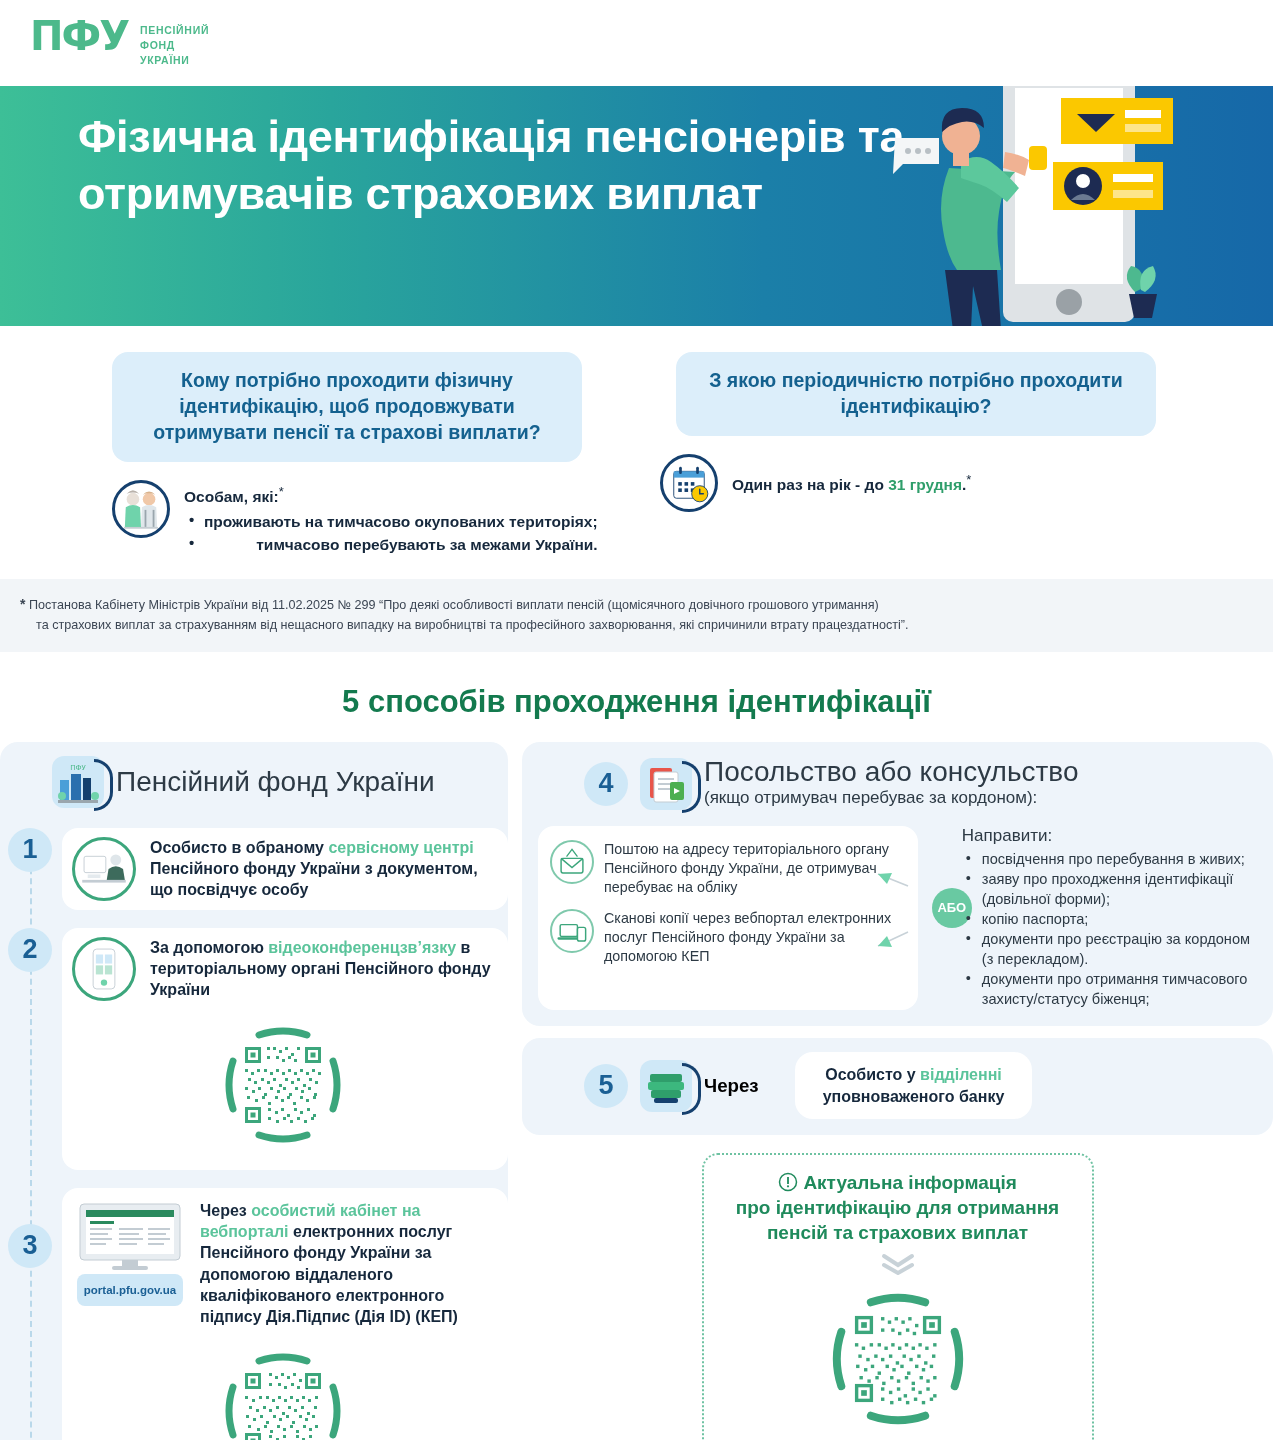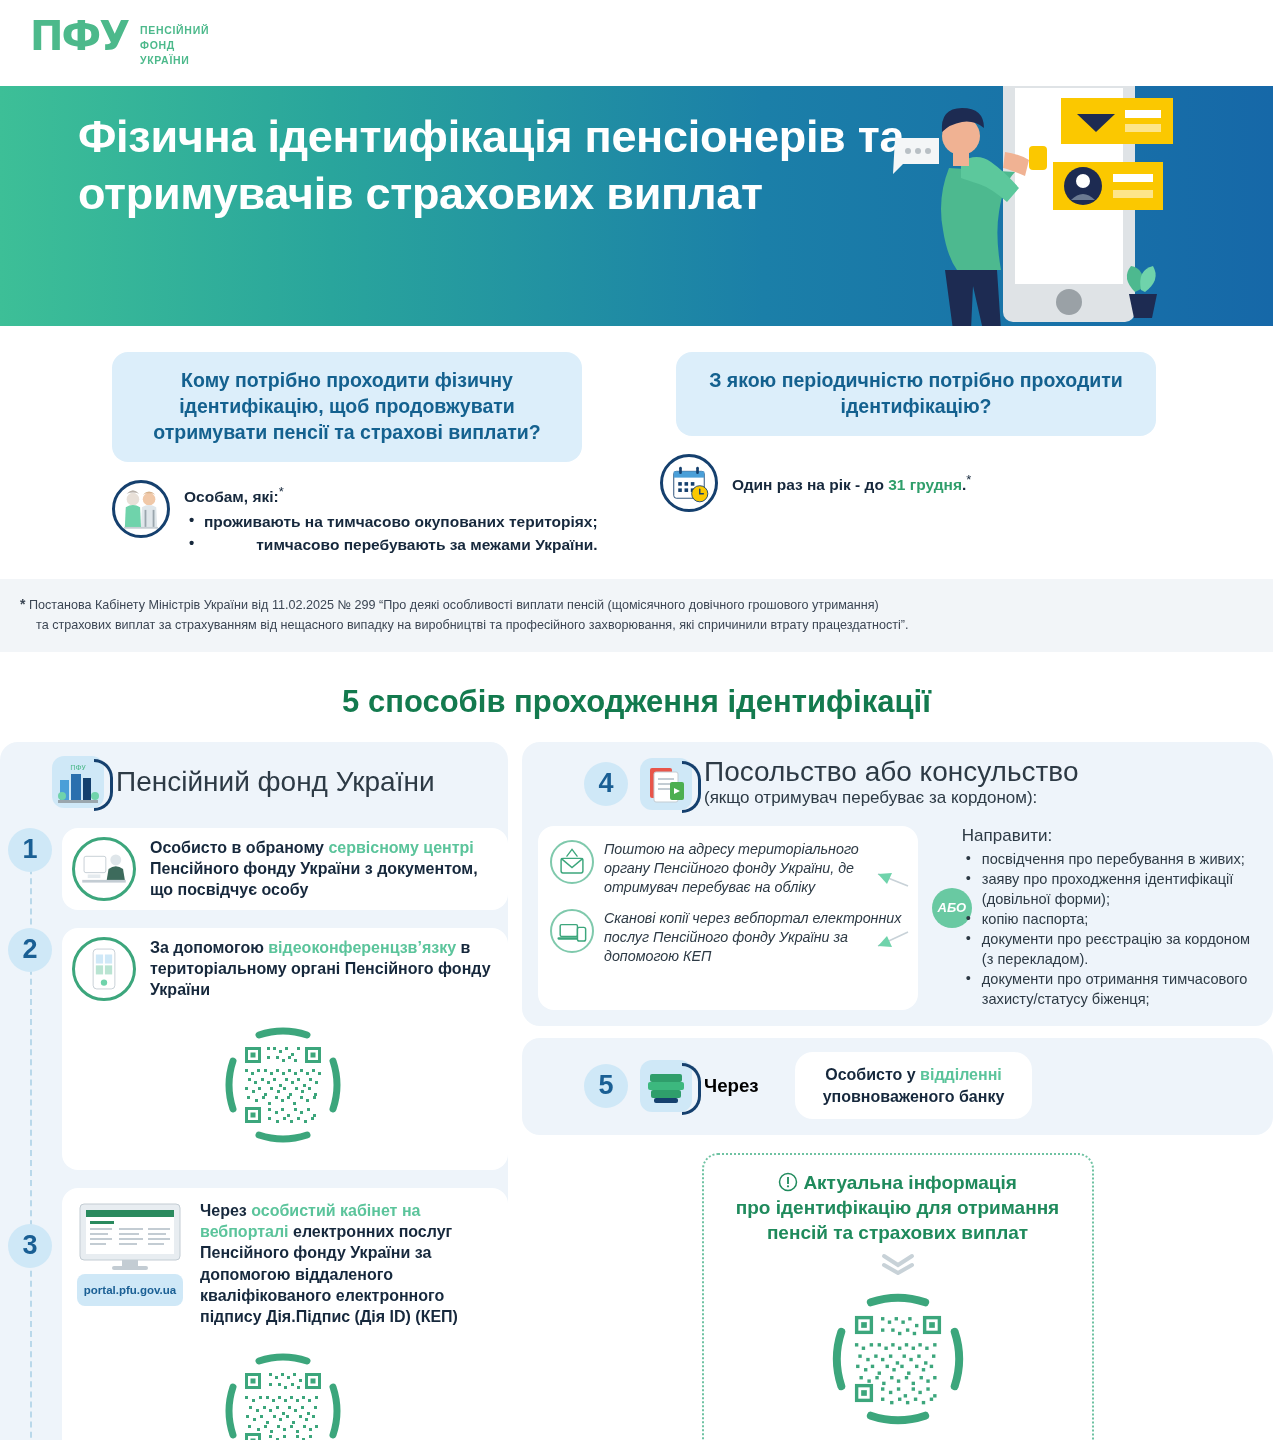--- a/index.html
+++ b/index.html
@@ -567,21 +567,21 @@
             <path d="M34 30 l6 3 l-6 3z" fill="#ffffff"></path>
           </svg>
         </div>
         <div>
           <h3>Посольство або консульство</h3>
           <span class="sub">(якщо отримувач перебуває за кордоном):</span>
         </div>
       </div>
 
       <div class="two-col">
-        <div class="white-card" style="width:388px;position:relative;font-style:italic;">
+        <div class="white-card" style="width:388px;position:relative;">
           <div class="mini-row">
             <div class="mini-ring">
               <svg viewBox="0 0 44 44">
                 <rect x="10" y="18" width="24" height="16" rx="2" fill="#fff" stroke="#3ca67c" stroke-width="1.6"></rect>
                 <path d="M10 18 l12 10 l12 -10" fill="none" stroke="#3ca67c" stroke-width="1.6"></path>
                 <path d="M16 16 l6 -8 l6 8" fill="none" stroke="#3ca67c" stroke-width="1.4"></path>
               </svg>
             </div>
             <div class="mini-text">Поштою на адресу територіального органу Пенсійного фонду України, де отримувач перебуває на обліку</div>
           </div>

